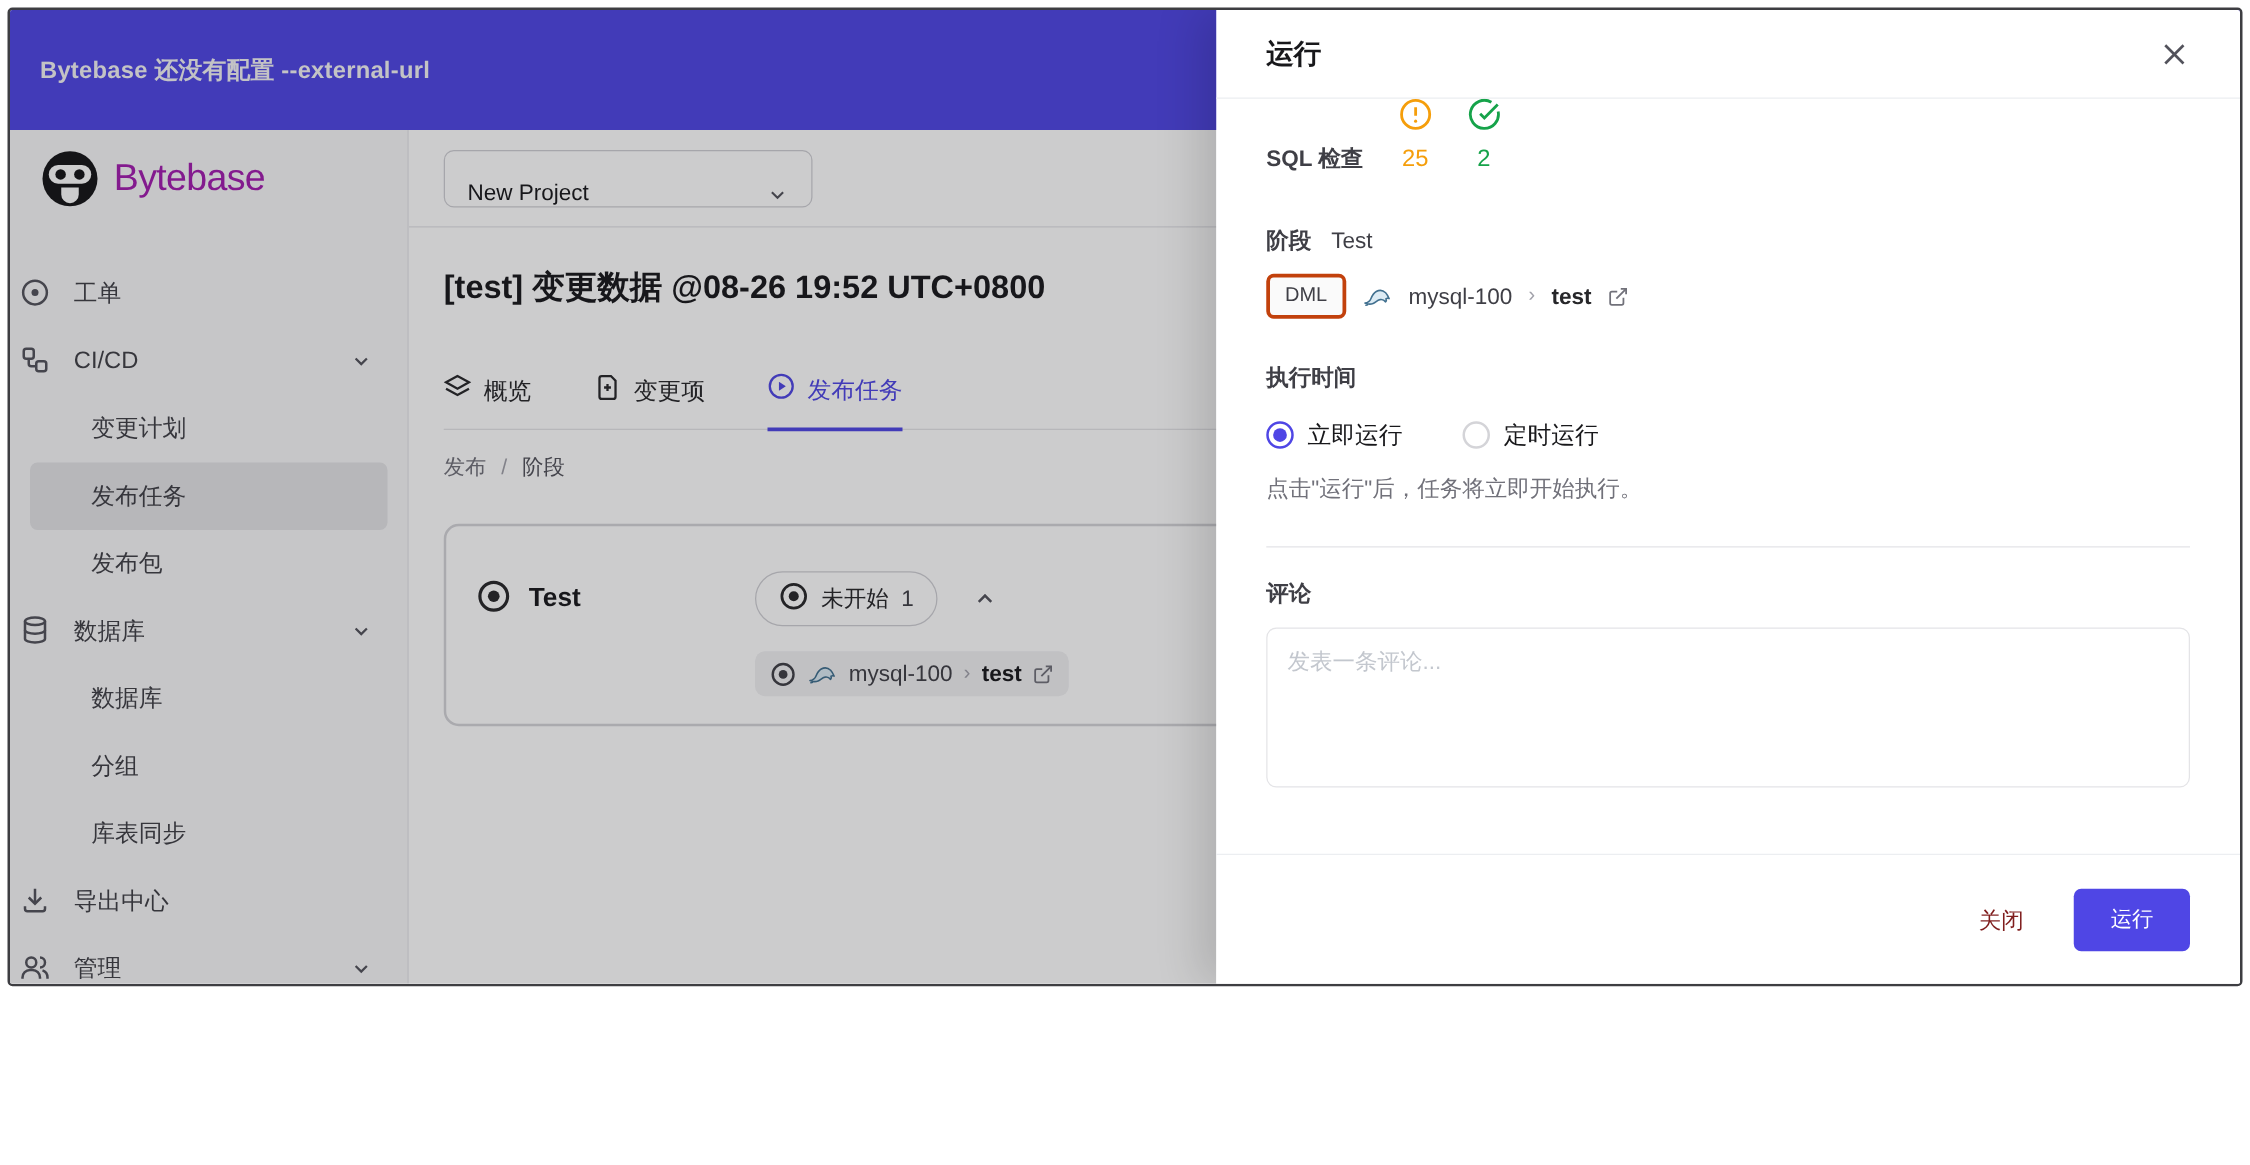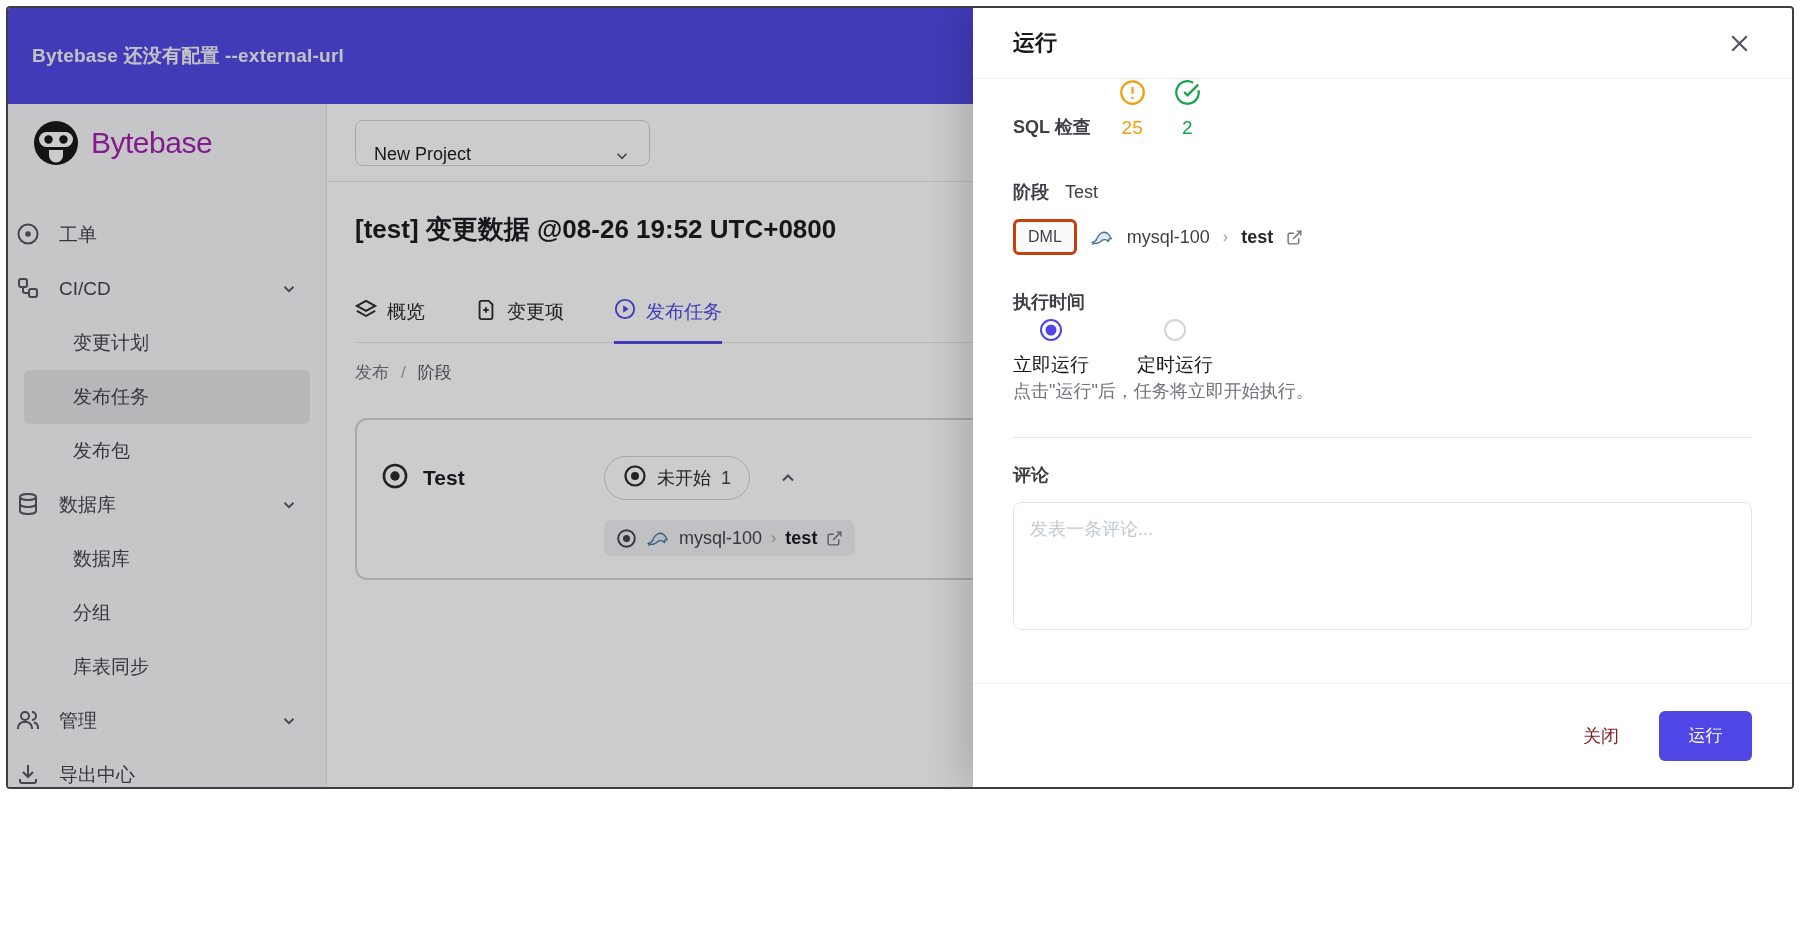--- a/index.html
+++ b/index.html
@@ -90,21 +90,21 @@
 
   .task-label { margin-top:38px; height:26px; display:flex; align-items:center; }
   .drawer-task-row { margin-top:12px; display:flex; align-items:center; gap:13px; height:40px; }
   .dml-badge { border:3px solid #c2410c; background:#fafafa; border-radius:6px; padding:6px 12px; font-size:16px; color:#3f3f46; }
   .d-inst { font-size:18px; color:#3f3f46; }
   .d-gt { color:#a1a1aa; font-size:16px; }
   .d-db { font-size:18px; font-weight:600; color:#27272a; cursor:pointer; }
 
   .exec-label { margin-top:32px; height:26px; display:flex; align-items:center; }
   .radio-row { margin-top:20px; display:flex; align-items:center; gap:48px; height:26px; }
-  .radio-opt { display:flex; align-items:center; gap:11px; cursor:pointer;flex-direction:column; }
+  .radio-opt { display:flex; align-items:center; gap:11px; cursor:pointer; }
   .radio-c { width:22px; height:22px; border-radius:50%; border:2px solid #d4d4d8; background:#fff; position:relative; flex:none; }
   .radio-c.sel { border-color:var(--accent,#4f46e5); }
   .radio-c.sel::after { content:""; position:absolute; left:50%; top:50%; transform:translate(-50%,-50%); width:11px; height:11px; border-radius:50%; background:var(--accent,#4f46e5); }
   .radio-label { font-size:19px; color:#18181b; }
   .exec-hint { margin-top:18px; font-size:18px; color:#71717a; height:26px; }
 
   .h-divider { margin-top:32px; border-top:1px solid #e4e4e7; }
   .comment-label { margin-top:24px; height:26px; display:flex; align-items:center; }
   .comment-box { margin-top:14px; width:739px; height:128px; border:1px solid #e4e4e7; border-radius:8px; padding:14px 16px; font-size:18px; color:#27272a; resize:none; outline:none; font-family:inherit; display:block; background:#fff; }
   .comment-box::placeholder { color:#c3c7ce; }
@@ -190,42 +190,42 @@
             </li>
         <li class="sub">
               <span>分组</span>
             </li>
         <li class="sub">
               <span>库表同步</span>
             </li>
         <li>
           <span class="nav-icon">
                 <svg viewBox="0 0 24 24" fill="none" stroke="currentColor" stroke-width="2">
+                  <path d="M12 3v11"></path>
+                  <polyline points="7 10 12 15 17 10"></polyline>
+                  <path d="M4 17v2a2 2 0 0 0 2 2h12a2 2 0 0 0 2-2v-2"></path>
+                </svg>
+              </span>
+          <span>导出中心</span>
+        </li>
+        <li>
+          <span class="nav-icon">
+                <svg viewBox="0 0 24 24" fill="none" stroke="currentColor" stroke-width="2">
                   <circle cx="9" cy="8" r="4"></circle>
                   <path d="M2 21v-1a6 6 0 0 1 6-6h2a6 6 0 0 1 6 6v1"></path>
                   <path d="M16 4a4 4 0 0 1 0 8"></path>
                   <path d="M22 21v-1a6 6 0 0 0-4-5.7"></path>
                 </svg>
               </span>
           <span>管理</span>
           <span class="chev">
                 <svg viewBox="0 0 24 24" fill="none" stroke="currentColor" stroke-width="2.4">
                   <polyline points="6 9 12 15 18 9"></polyline>
                 </svg>
               </span>
-        </li>
-        <li>
-          <span class="nav-icon">
-                <svg viewBox="0 0 24 24" fill="none" stroke="currentColor" stroke-width="2">
-                  <path d="M12 3v11"></path>
-                  <polyline points="7 10 12 15 17 10"></polyline>
-                  <path d="M4 17v2a2 2 0 0 0 2 2h12a2 2 0 0 0 2-2v-2"></path>
-                </svg>
-              </span>
-          <span>导出中心</span>
         </li>
         <li class="sub">
               <span>成员</span>
             </li>
         <li class="sub">
               <span>Webhook</span>
             </li>
       </ul>
     </aside>
 

